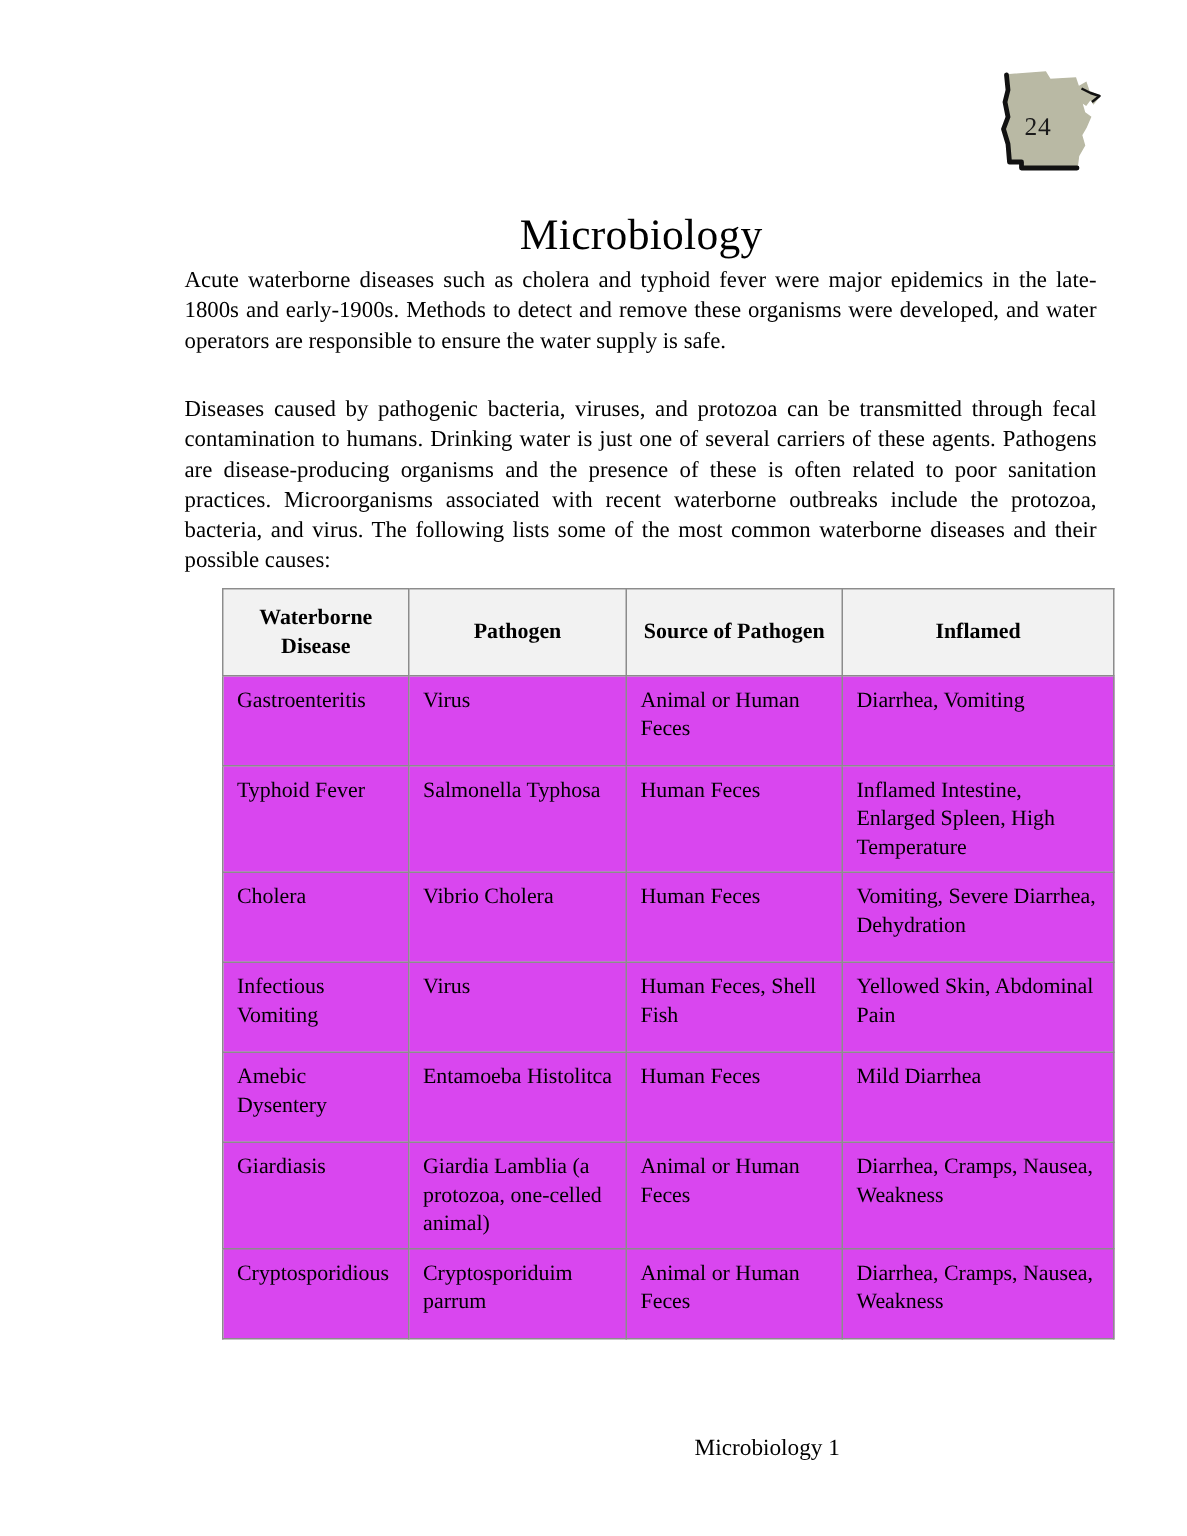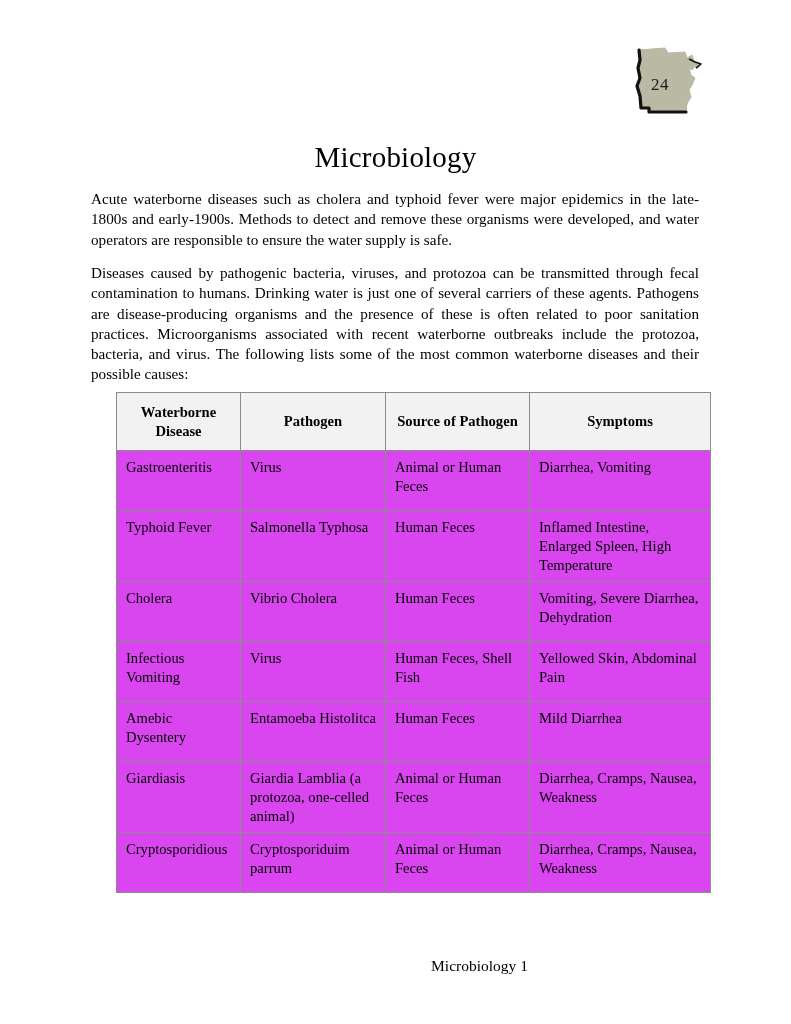--- a/index.html
+++ b/index.html
@@ -16,20 +16,21 @@
     color: #000000;
     overflow: hidden;
   }
 
   .page {
     position: relative;
     width: 651px;
     height: 1024px;
     background: #ffffff;
     box-sizing: border-box;
+    margin-left: 32px;
   }
 
   
   .state-badge {
     position: absolute;
     top: 42px;
     left: 629px;
     width: 76px;
     height: 80px;
   }
@@ -64,21 +65,21 @@
 
   
   .body-text {
     position: absolute;
     left: 91px;
     width: 608px;
     font-size: 15.2px;
     line-height: 1.33;
     text-align: justify;
   }
-  .para-1 { top: 174px; }
+  .para-1 { top: 162px; }
   .para-2 { top: 248px; }
 
   
   .table-wrap {
     position: absolute;
     top: 392px;
     left: 104px;
     width: 594px;
     padding-left: 12px;
   }
@@ -158,21 +159,21 @@
         <col class="c1">
           <col class="c2">
           <col class="c3">
           <col class="c4">
       </colgroup>
       <thead>
         <tr>
           <th>Waterborne Disease</th>
           <th>Pathogen</th>
           <th>Source of Pathogen</th>
-          <th>Symptoms</th>
+          <th>Inflamed</th>
         </tr>
       </thead>
       <tbody>
         <tr>
           <td>Gastroenteritis</td>
           <td>Virus</td>
           <td>Animal or Human Feces</td>
           <td>Diarrhea, Vomiting</td>
         </tr>
         <tr>

